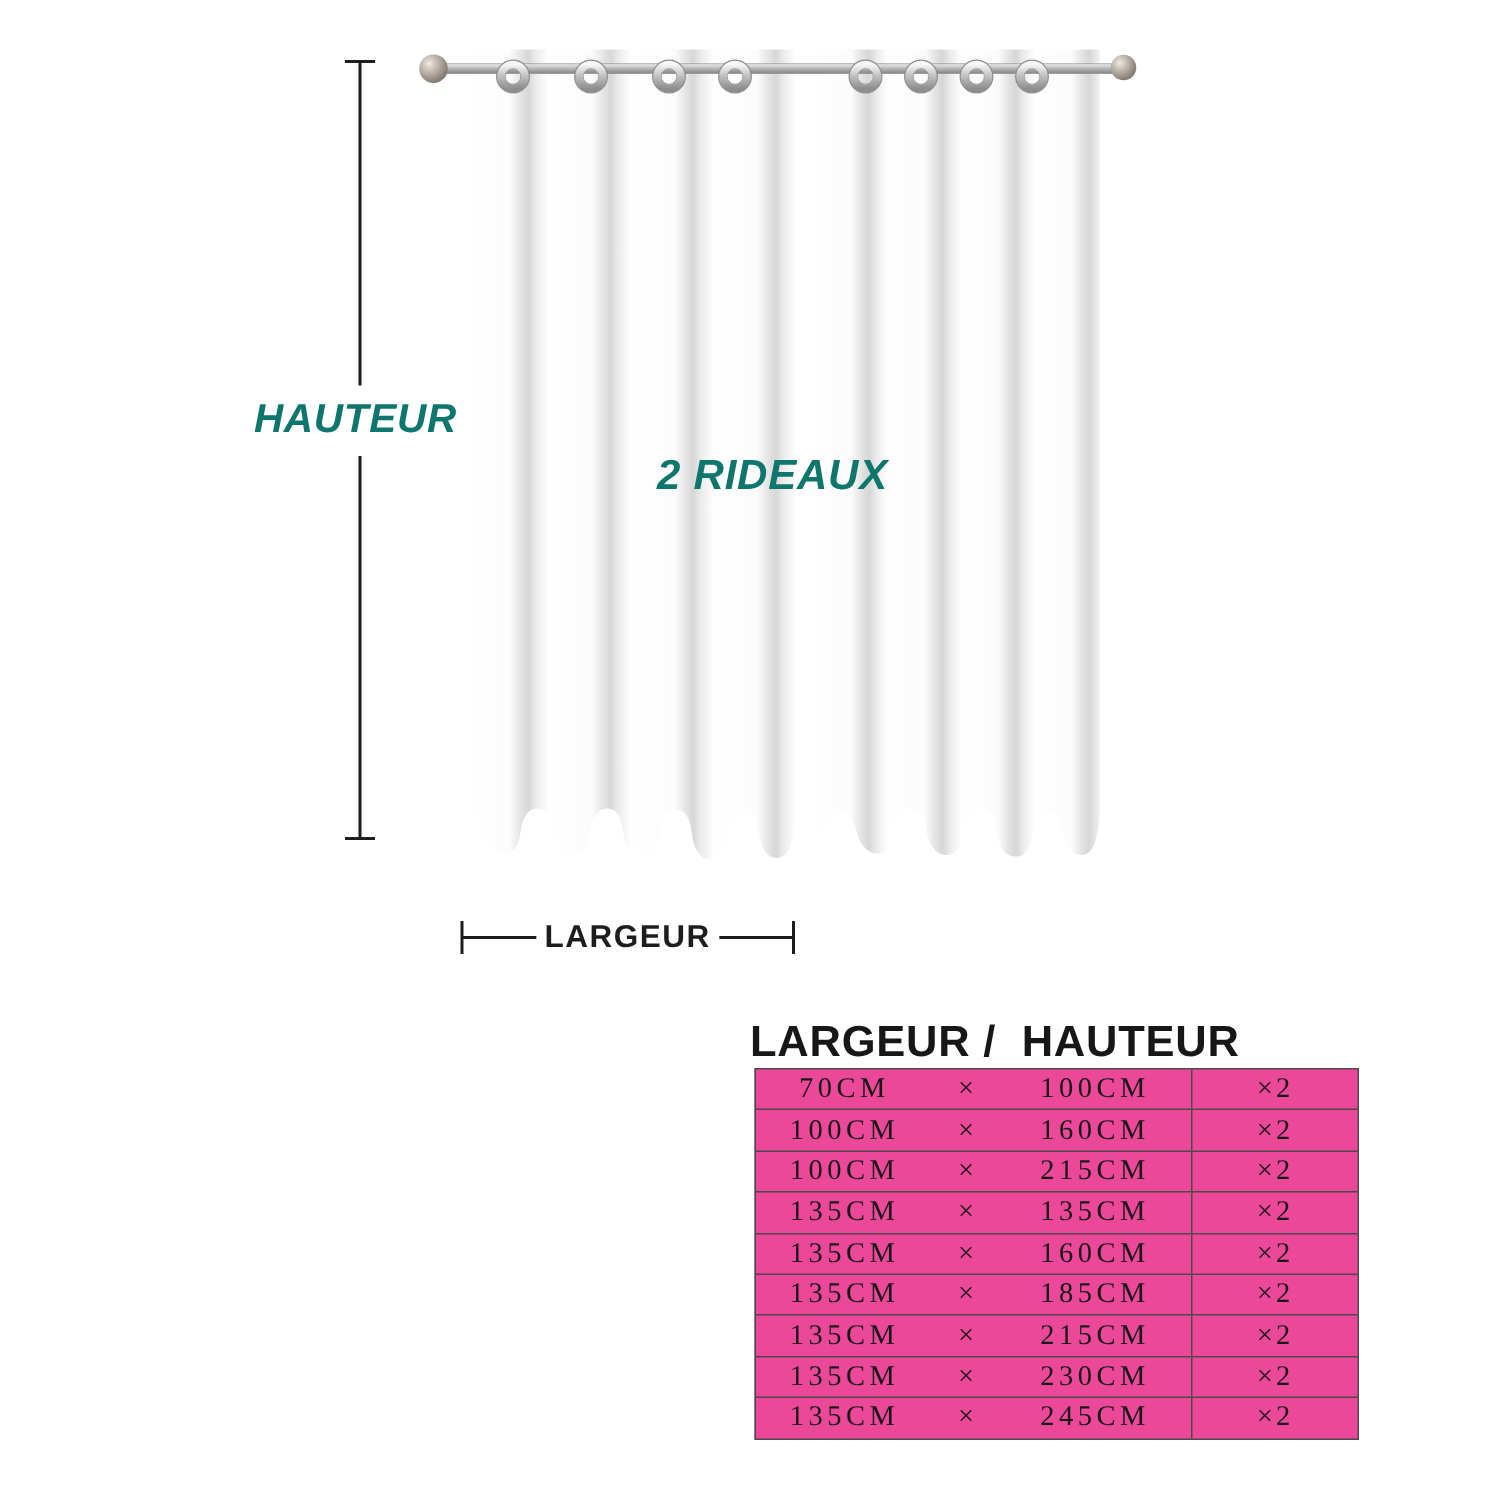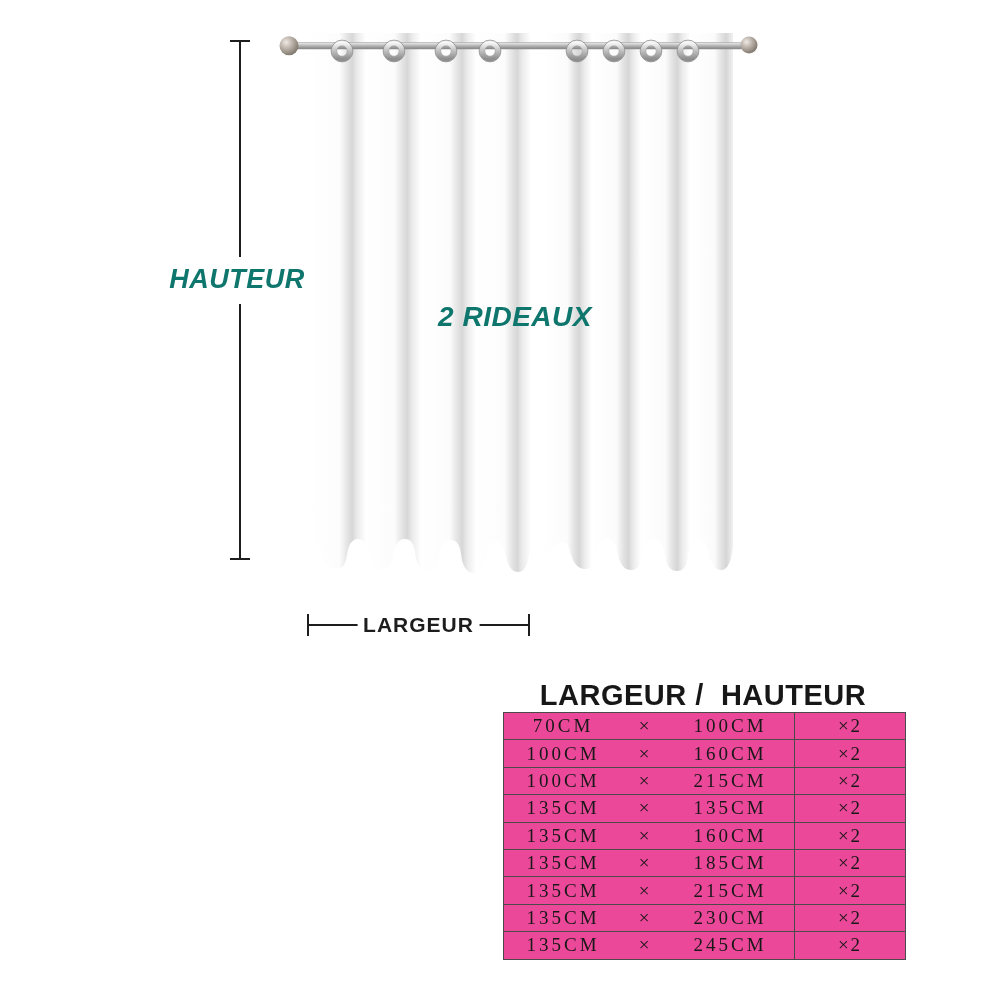--- a/index.html
+++ b/index.html
@@ -19,21 +19,21 @@
   #largeur-dim{position:absolute;left:307px;top:600px;width:223px;height:24px;margin-top:14px;}
   #largeur-dim .hline{position:absolute;left:1px;right:1px;top:10px;height:2px;background:#1d1d1d;}
   #largeur-dim .tick-l{position:absolute;left:0;top:0;width:2px;height:22px;background:#1d1d1d;}
   #largeur-dim .tick-r{position:absolute;right:0;top:0;width:2px;height:22px;background:#1d1d1d;}
   #largeur-label{
     position:absolute;left:50%;top:50%;transform:translate(-50%,-54%);
     background:#ffffff;padding:0 6px;font-size:21px;font-weight:bold;letter-spacing:1px;
   }
   
   #table-title{
-    position:absolute;left:500px;top:679px;width:406px;text-align:center;
+    position:absolute;left:500px;top:679px;width:406px;text-align:left;
     font-size:29px;font-weight:bold;letter-spacing:0.5px;white-space:pre;color:#171717;
   }
   #size-table{
     position:absolute;left:503px;top:712px;width:403px;
     border:1.5px solid #4a4a4a;box-sizing:border-box;background:#ec4899;
   }
   .trow{display:grid;grid-template-columns:290px 1fr;height:26.4px;}
   .trow + .trow{border-top:1.3px solid #4a4a4a;}
   .c-dims{
     display:grid;grid-template-columns:118px 44px 1fr;align-items:center;

